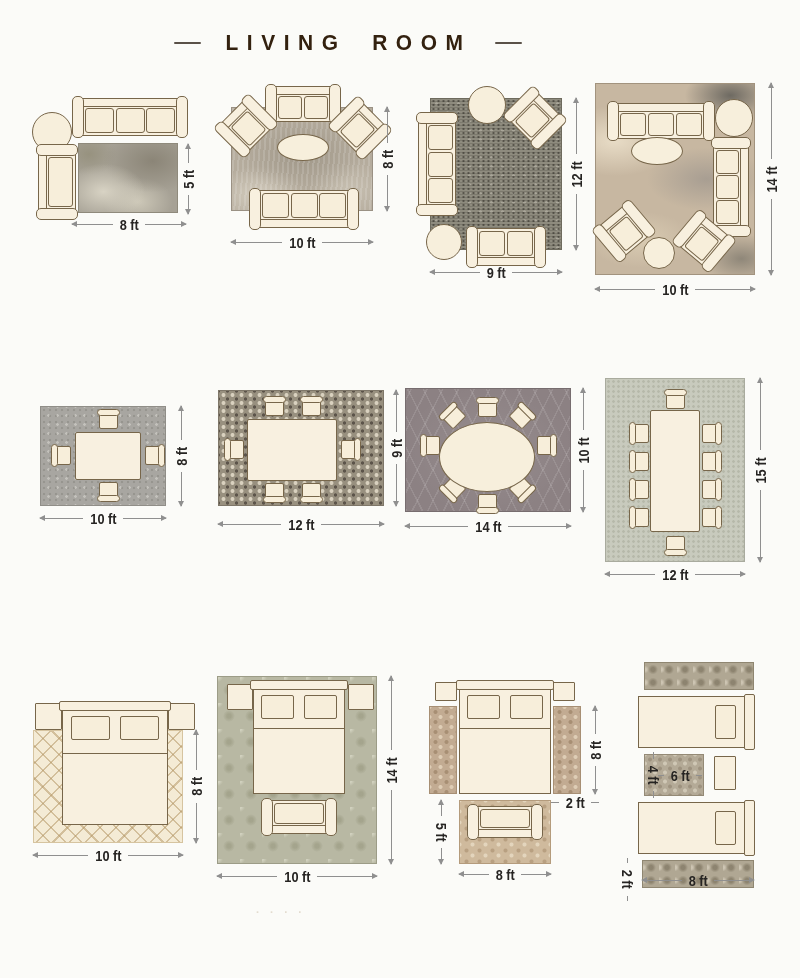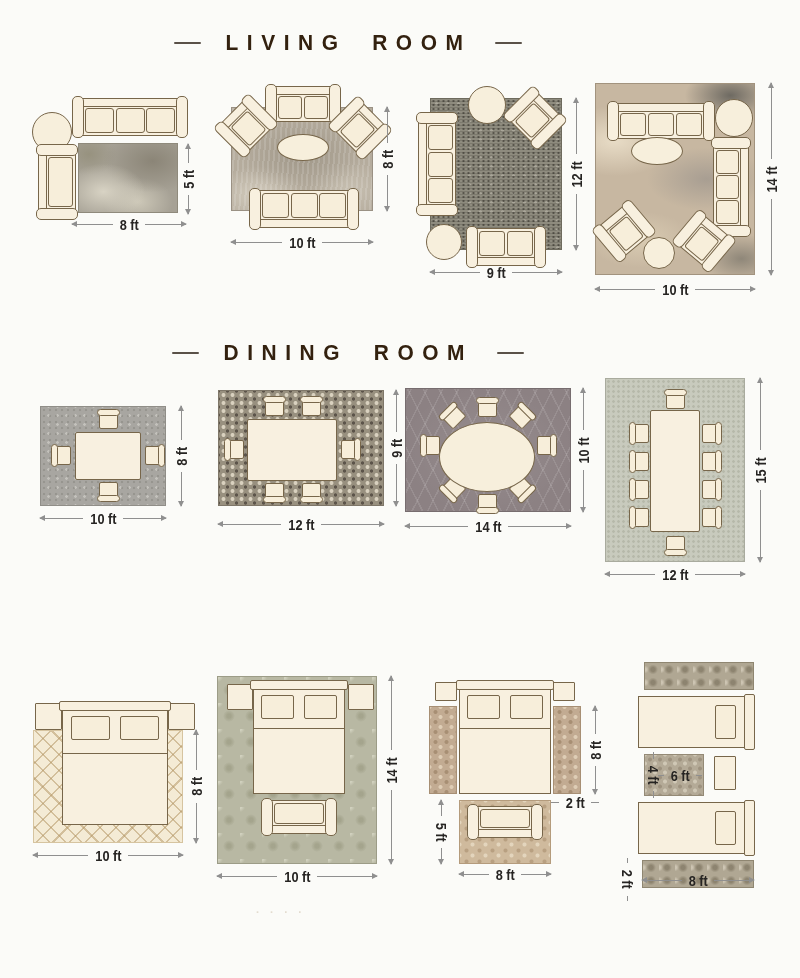--- a/index.html
+++ b/index.html
@@ -251,25 +251,20 @@
         <span class="t">10 ft</span>
         <span class="ln aR"></span>
       </div>
     <div class="dim v" style="left:170px;top:10px;width:16px;height:192px;">
         <span class="ln aL"></span>
         <span class="t">14 ft</span>
         <span class="ln aR"></span>
       </div>
   </div>
 
-  <div class="sec" style="top:340px;">
-    <span class="dsh"></span>
-    <span class="tt">DINING ROOM</span>
-    <span class="dsh"></span>
-  </div>
 
   <div class="g" style="left:35px;top:398px;width:160px;height:130px;">
     <div class="rug rug-dr1" style="left:5px;top:8px;width:126px;height:100px;"></div>
     <span class="dc" style="left:64px;top:16px;"></span>
     <span class="dc" style="left:64px;top:84px;transform:rotate(180deg);"></span>
     <span class="dc" style="left:19px;top:50px;transform:rotate(-90deg);"></span>
     <span class="dc" style="left:108px;top:50px;transform:rotate(90deg);"></span>
     <div class="f dt" style="left:40px;top:34px;width:66px;height:48px;"></div>
     <div class="dim h" style="left:5px;top:112px;width:126px;height:16px;">
         <span class="ln aL"></span>

